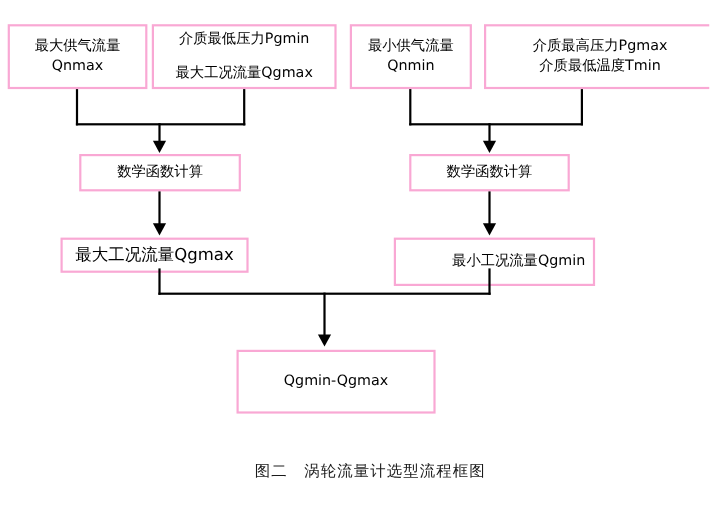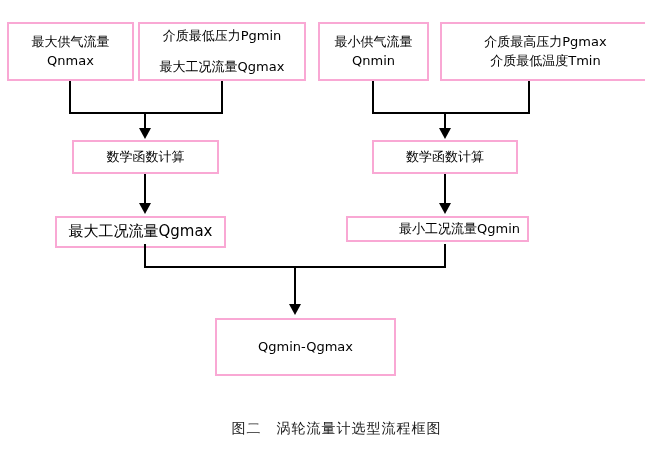--- a/index.html
+++ b/index.html
@@ -37,21 +37,21 @@
   
   .n-qnmax   { left: 7px;   top: 22px;  width: 127px; height: 59px; font-size: 13px; }
   .n-pgmin   { left: 138px; top: 22px;  width: 168px; height: 59px; font-size: 13px; gap: 12px; }
   .n-qnmin   { left: 318px; top: 22px;  width: 111px; height: 59px; font-size: 13px; }
   .n-pgmax   { left: 440px; top: 22px;  width: 211px; height: 59px; font-size: 13px; }
   
   .n-calc-l  { left: 72px;  top: 140px; width: 147px; height: 34px; font-size: 13px; }
   .n-calc-r  { left: 372px; top: 140px; width: 146px; height: 34px; font-size: 13px; }
   
   .n-qgmax   { left: 55px;  top: 216px; width: 171px; height: 32px; font-size: 15px; }
-  .n-qgmin   { left: 346px; top: 216px; width: 183px; height: 26px; font-size: 13px; padding-left: 44px; }
+  .n-qgmin   { left: 358px; top: 216px; width: 183px; height: 44px; font-size: 13px; padding-left: 44px; }
   
   .n-final   { left: 215px; top: 318px; width: 181px; height: 58px; font-size: 13px; }
 
   
   .vline {
     position: absolute;
     width: 2px;
     background: #000000;
   }
   .hline {

